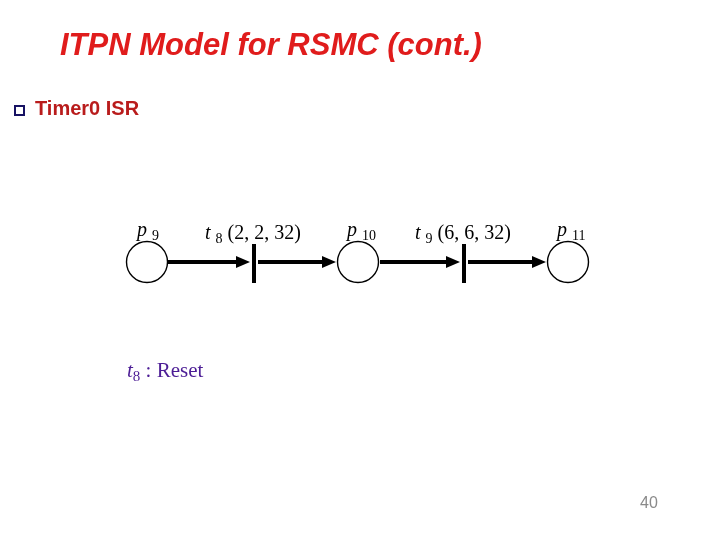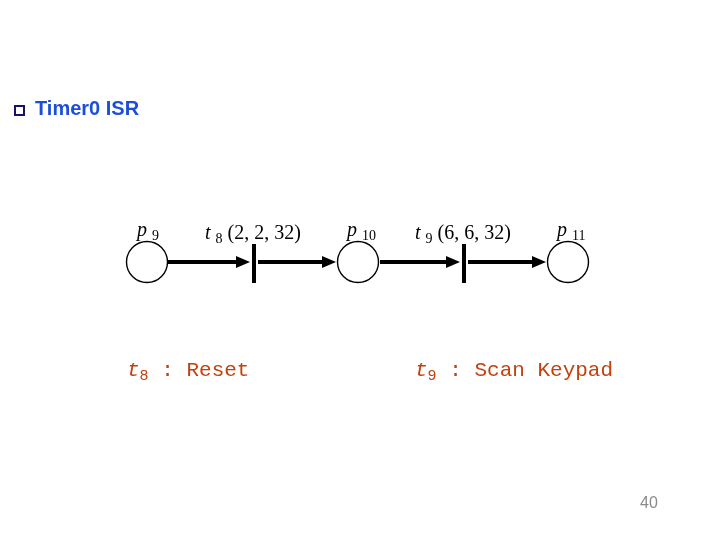--- a/index.html
+++ b/index.html
@@ -41,41 +41,41 @@
     border: 2px solid #171263;
     background: #ffffff;
   }
   .bullet-label {
     position: absolute;
     left: 22px;
     top: 0;
     font-size: 20px;
     line-height: 1.2;
     font-weight: bold;
-    color: #1d4ed8;
+    color: #b91c1c;
     white-space: nowrap;
   }
   .diagram-svg {
     position: absolute;
     left: 100px;
     top: 210px;
     width: 500px;
     height: 100px;
   }
   .net-text {
     font-family: "Liberation Serif", serif;
     fill: #000000;
   }
   .legend-item {
     position: absolute;
     top: 358px;
-    font-family: Liberation Mono, monospace;
+    font-family: Liberation Serif, serif;
     font-size: 21px;
     line-height: 1.2;
-    color: #c2410c;
+    color: #4c1d95;
     white-space: nowrap;
   }
   .legend-t8 { left: 127px; }
   .legend-t9 { left: 415px; }
   .var-italic {
     font-style: italic;
   }
   .sub-script {
     font-size: 15px;
     vertical-align: -4px;
@@ -86,20 +86,21 @@
     top: 494px;
     font-size: 16px;
     color: #8a8a8a;
   }
 </style>
 </head>
 <body>
 
 <div class="slide">
 
+  <div class="slide-title">ITPN Model for RSMC (cont.)</div>
 
   <div class="bullet-row">
     <span class="bullet-square"></span>
     <span class="bullet-label">Timer0 ISR</span>
   </div>
 
   <svg class="diagram-svg" viewBox="0 0 500 100" xmlns="http://www.w3.org/2000/svg">
 
     <circle cx="47" cy="52" r="20.5" fill="#ffffff" stroke="#000000" stroke-width="1.4"></circle>
     <circle cx="258" cy="52" r="20.5" fill="#ffffff" stroke="#000000" stroke-width="1.4"></circle>
@@ -142,19 +143,16 @@
       <tspan font-style="italic">t</tspan>
       <tspan dy="4" font-size="14">9</tspan>
       <tspan dy="-4" font-size="20">(6, 6, 32)</tspan>
     </text>
   </svg>
 
   <div class="legend-item legend-t8">
     <span class="var-italic">t</span><span class="sub-script">8</span><span> : Reset</span>
   </div>
 
-  <div class="legend-item legend-t9">
-    <span class="var-italic">t</span><span class="sub-script">9</span><span> : Scan Keypad</span>
-  </div>
 
   <div class="page-number">40</div>
 
 </div>
 
 </body></html>

